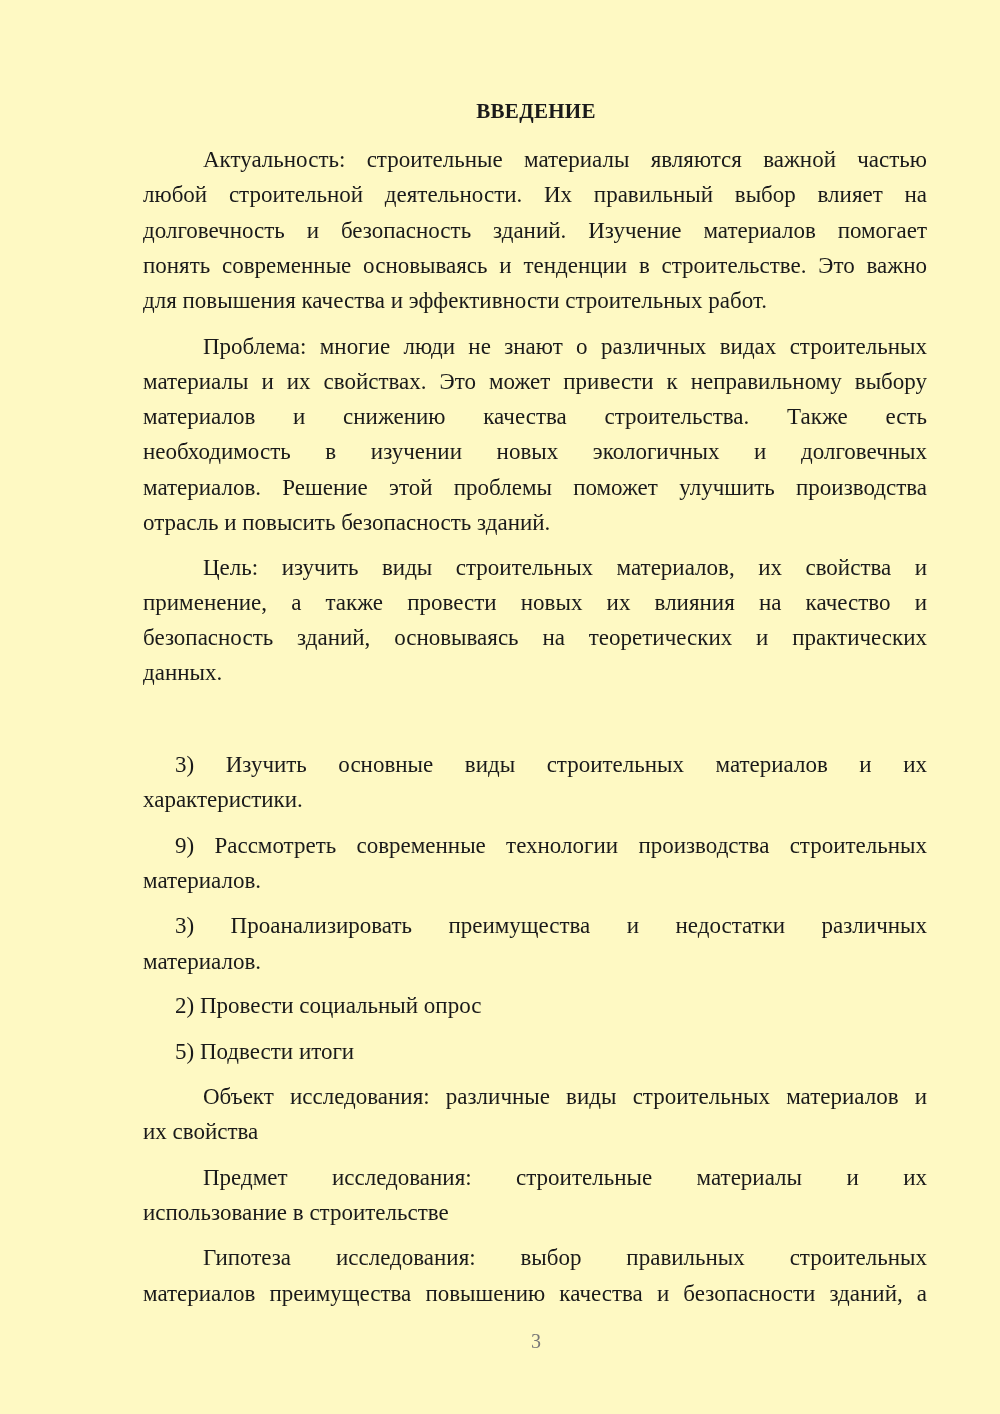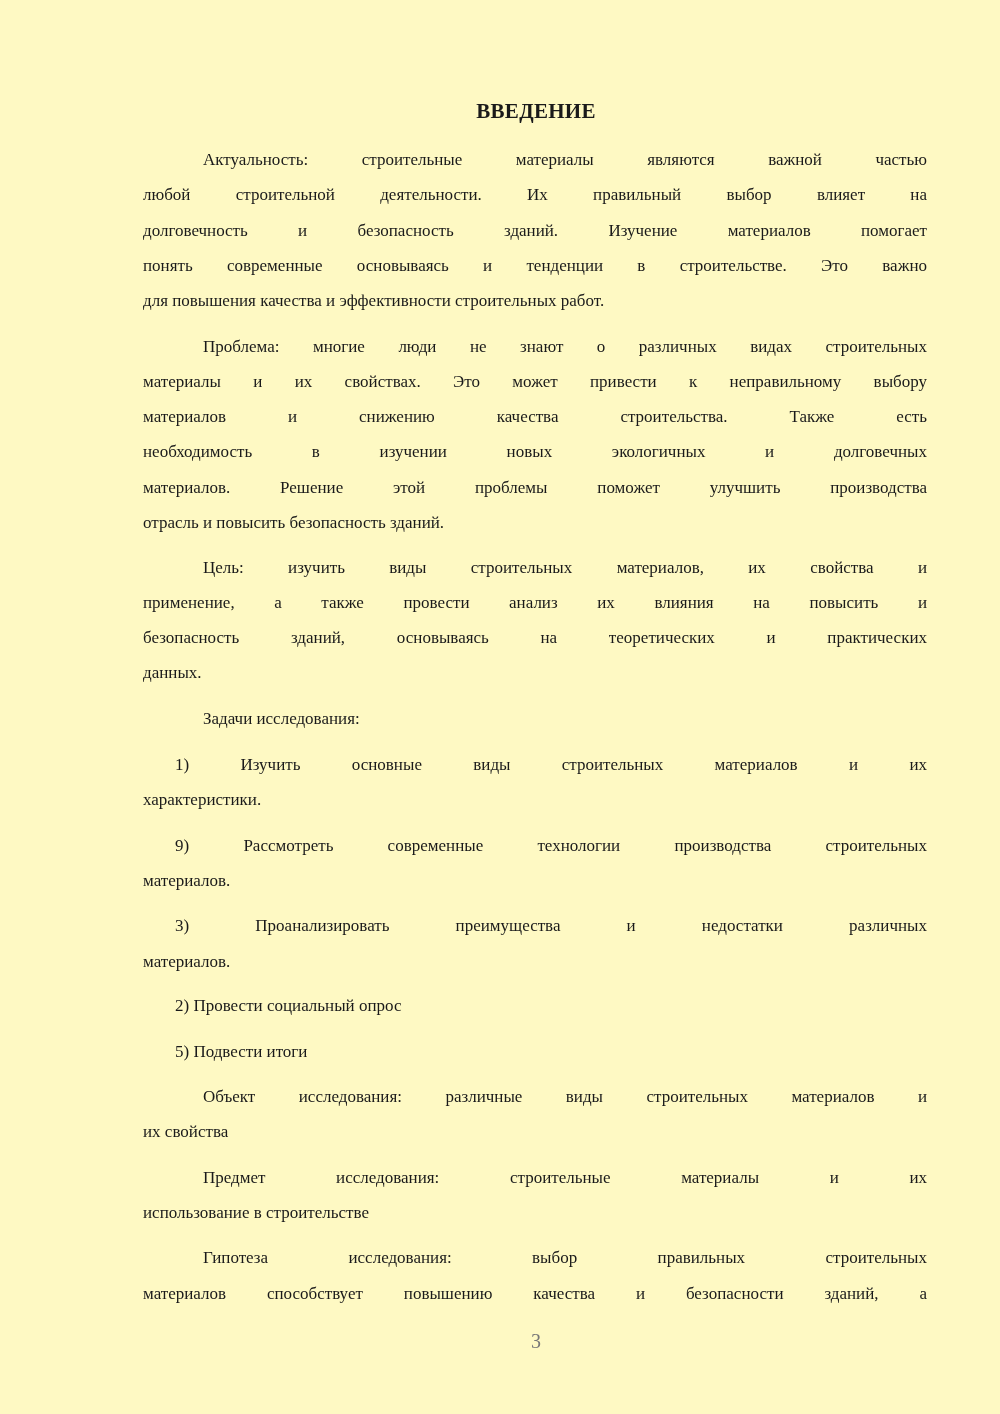--- a/index.html
+++ b/index.html
@@ -1,21 +1,21 @@
 <!DOCTYPE html>
 <html><head>
 <meta charset="utf-8">
 <style>
   html, body { margin: 0; padding: 0; background: #ffffff; }
   body { width: 1000px; height: 1414px; position: relative; overflow: hidden;
          font-family: "Liberation Serif", "DejaVu Serif", serif; color: #1a1a1a; }
   .page { position: absolute; left: 0; top: 0; width: 1000px; height: 1414px; background: #fef9c3; }
   .title { position: absolute; left: 0; width: 1072px; top: 97px; text-align: center;
            font-weight: bold; font-size: 21px; line-height: 28px; letter-spacing: 0.3px; }
-  .line { position: absolute; left: 143px; width: 784px; font-size: 17px; line-height: 30px;
+  .line { position: absolute; left: 143px; width: 784px; font-size: 23px; line-height: 30px;
           white-space: nowrap; }
   .justify { text-align: justify; text-align-last: justify; }
   .indent { left: 203px; width: 724px; }
   .li-indent { left: 175px; width: 752px; }
   .pageno { position: absolute; left: 0; width: 1072px; top: 1327px; text-align: center;
             font-size: 20px; color: #777; line-height: 28px; }
 </style>
 </head>
 <body>
 
@@ -35,30 +35,29 @@
     <div class="line indent justify" style="top:332px">Проблема: многие люди не знают о различных видах строительных</div>
     <div class="line justify" style="top:367px">материалы и их свойствах. Это может привести к неправильному выбору</div>
     <div class="line justify" style="top:402px">материалов и снижению качества строительства. Также есть</div>
     <div class="line justify" style="top:437px">необходимость в изучении новых экологичных и долговечных</div>
     <div class="line justify" style="top:473px">материалов. Решение этой проблемы поможет улучшить производства</div>
     <div class="line" style="top:508px">отрасль и повысить безопасность зданий.</div>
   </div>
 
   <div>
     <div class="line indent justify" style="top:553px">Цель: изучить виды строительных материалов, их свойства и</div>
-    <div class="line justify" style="top:588px">применение, а также провести анализ их влияния на повысить и</div>
+    <div class="line justify" style="top:588px">применение, а также провести новых их влияния на качество и</div>
     <div class="line justify" style="top:623px">безопасность зданий, основываясь на теоретических и практических</div>
     <div class="line" style="top:658px">данных.</div>
   </div>
 
-  <div class="line indent" style="top:704px">Задачи исследования:</div>
 
   <div>
     <div>
-      <div class="line li-indent justify" style="top:750px">1) Изучить основные виды строительных материалов и их</div>
+      <div class="line li-indent justify" style="top:750px">3) Изучить основные виды строительных материалов и их</div>
       <div class="line" style="top:785px">характеристики.</div>
     </div>
     <div>
       <div class="line li-indent justify" style="top:831px">9) Рассмотреть современные технологии производства строительных</div>
       <div class="line" style="top:866px">материалов.</div>
     </div>
     <div>
       <div class="line li-indent justify" style="top:911px">3) Проанализировать преимущества и недостатки различных</div>
       <div class="line" style="top:947px">материалов.</div>
     </div>
@@ -75,17 +74,17 @@
     <div class="line" style="top:1117px">их свойства</div>
   </div>
 
   <div>
     <div class="line indent justify" style="top:1163px">Предмет исследования: строительные материалы и их</div>
     <div class="line" style="top:1198px">использование в строительстве</div>
   </div>
 
   <div>
     <div class="line indent justify" style="top:1243px">Гипотеза исследования: выбор правильных строительных</div>
-    <div class="line justify" style="top:1279px">материалов способствует повышению качества и безопасности зданий, а</div>
+    <div class="line justify" style="top:1279px">материалов преимущества повышению качества и безопасности зданий, а</div>
   </div>
 
   <div class="pageno">3</div>
 </div>
 
 </body></html>

